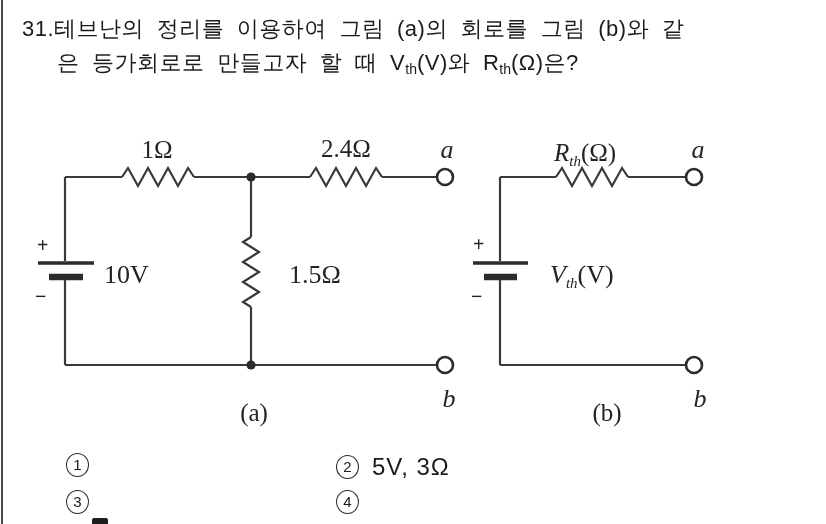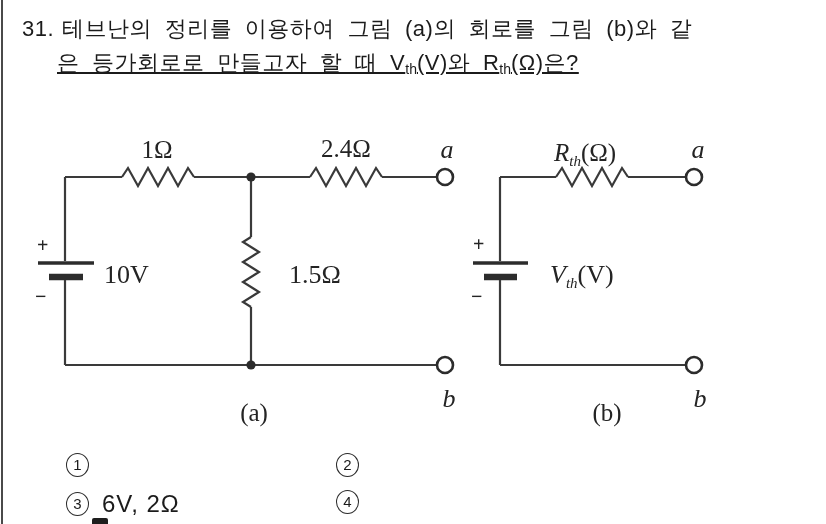--- a/index.html
+++ b/index.html
@@ -21,22 +21,22 @@
     background: #4a4a4a;
   }
   
   .question {
     position: absolute; left: 22px; top: 12px;
     font-size: 22px; line-height: 34px;
     letter-spacing: 0.5px; word-spacing: 6px;
     color: #1b1b1b;
     white-space: nowrap;
   }
-  .q-line2 { padding-left: 35px; text-decoration: underline; }
-  .q-num { margin-right: 8px; }
+  .q-line2 { padding-left: 35px; }
+  .q-num { }
   .sub {
     font-size: 14px;
     vertical-align: -4px;
     letter-spacing: 0;
   }
   
   .circuit-svg {
     position: absolute; left: 0; top: 0;
     width: 826px; height: 524px;
   }
@@ -148,23 +148,23 @@
       <text class="lbl ital" x="700" y="407" text-anchor="middle">b</text>
       <text class="lbl-small" x="607" y="421" text-anchor="middle">(b)</text>
     </g>
   </svg>
 
   <div class="option" style="left:66px; top:453px;">
     <span class="opt-circle">1</span>
   </div>
   <div class="option" style="left:336px; top:453px;">
     <span class="opt-circle">2</span>
+    <span>5V, 3Ω</span>
   </div>
   <div class="option" style="left:66px; top:490px;">
     <span class="opt-circle">3</span>
-    <span>6V, 2Ω</span>
   </div>
   <div class="option" style="left:336px; top:490px;">
     <span class="opt-circle">4</span>
   </div>
 
   <div class="artifact"></div>
 </div>
 
 </body></html>

